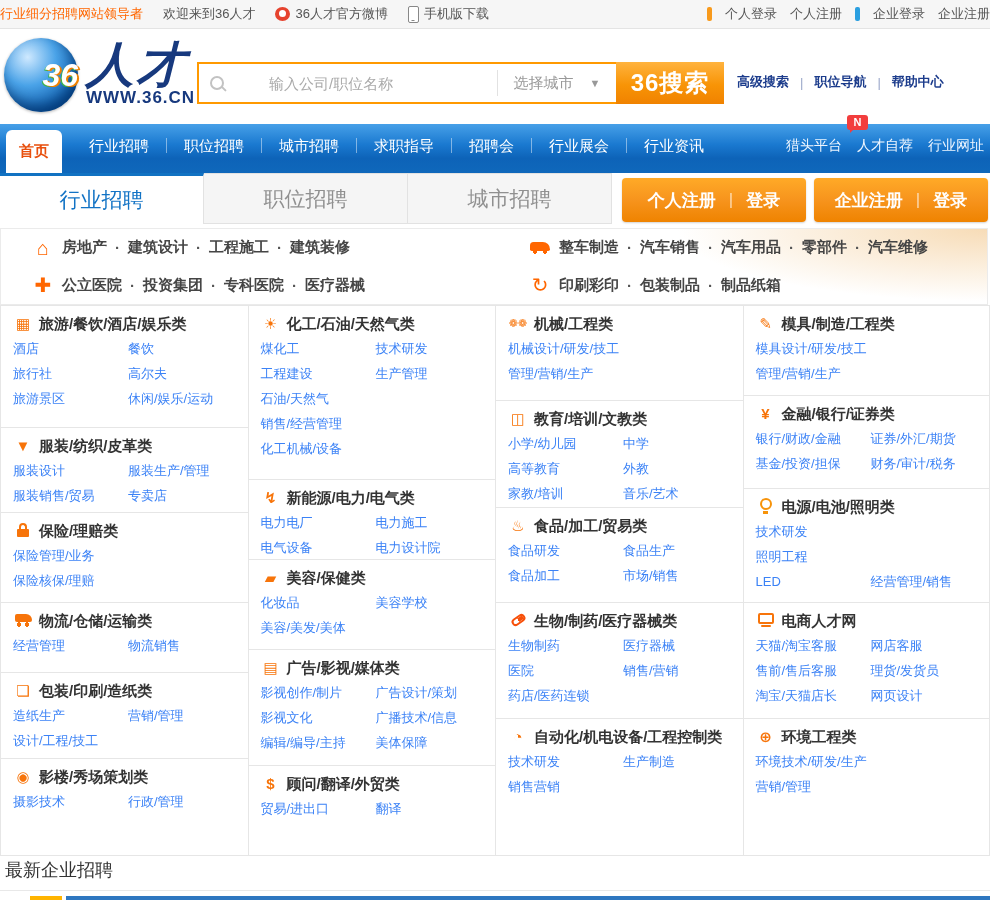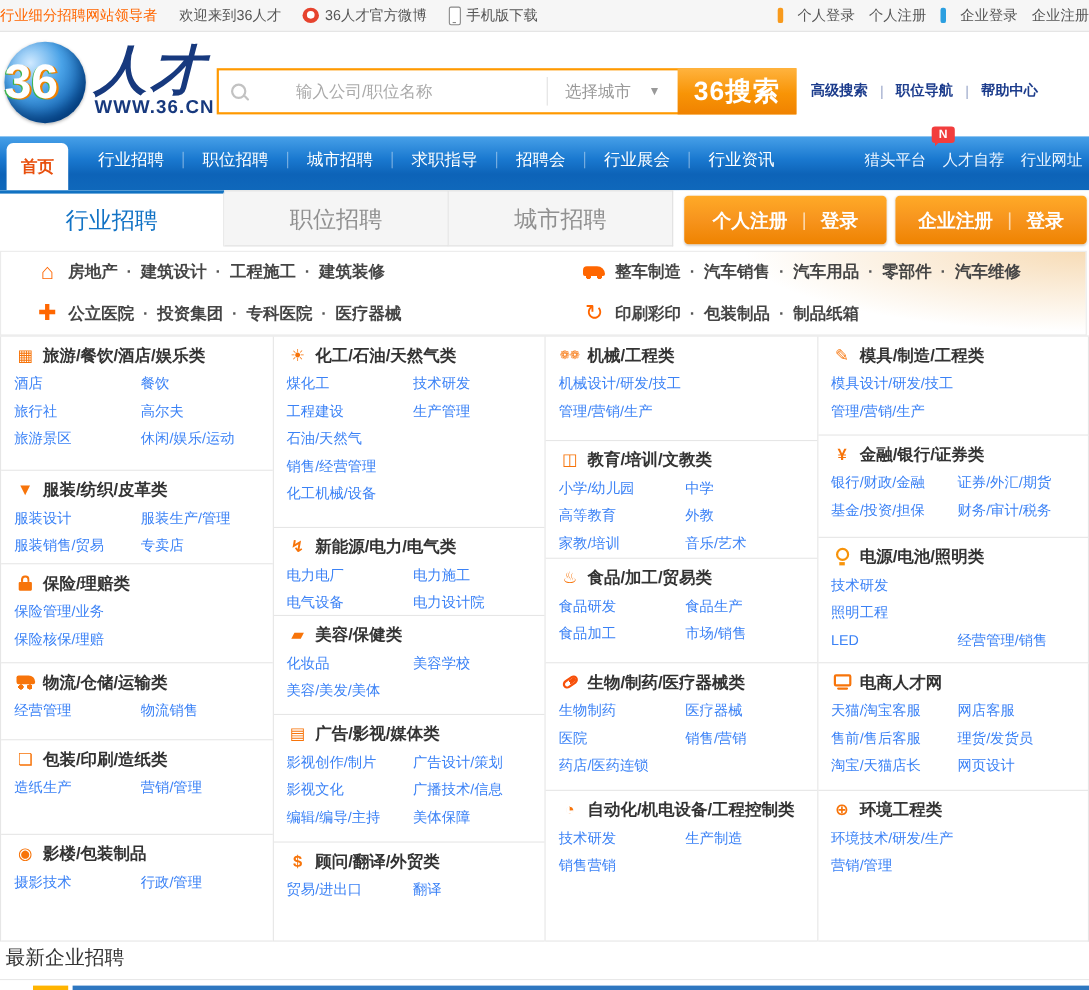--- a/index.html
+++ b/index.html
@@ -23,22 +23,22 @@
   .marker{width:5px;height:14px;border-radius:2px;display:inline-block;}
   .marker.orange{background:#f89a1c;}
   .marker.blue{background:#2b9fe0;}
 
   
   .header{position:absolute;top:30px;left:0;right:0;height:94px;background:#fff;}
   .logo{position:absolute;left:4px;top:8px;display:flex;align-items:center;gap:8px;}
   .logo-ball{width:74px;height:74px;border-radius:50%;
       background:radial-gradient(circle at 32% 26%,#cfe9ff 0%,#4aa3e8 38%,#0d5cab 75%,#063e78 100%);
       box-shadow:inset -4px -7px 12px rgba(0,40,90,.55),0 1px 3px rgba(0,0,0,.3);
-      display:flex;align-items:center;justify-content:flex-start;color:#fff;font-size:44px;
-      font-weight:bold;text-shadow:2px 1px 0 #f08200,-1px 1px 0 #3cb44a;}
+      display:flex;align-items:center;justify-content:flex-end;color:#fff;font-size:32px;
+      font-weight:bold;font-style:italic;text-shadow:2px 1px 0 #f08200,-1px 1px 0 #3cb44a;}
   .logo-name{font-size:48px;font-weight:bold;font-style:italic;color:#17397e;line-height:46px;letter-spacing:3px;}
   .logo-url{font-size:17px;font-weight:bold;color:#17397e;letter-spacing:1px;}
   .searchbox{position:absolute;left:197px;top:32px;width:523px;height:38px;border:2px solid #ff9900;
              display:flex;align-items:center;background:#fff;box-sizing:content-box;}
   .ic-mag{width:10px;height:10px;border:2px solid #c2c2c2;border-radius:50%;position:relative;margin-left:11px;flex-shrink:0;}
   .ic-mag::after{content:'';position:absolute;width:6px;height:2px;background:#c2c2c2;transform:rotate(45deg);
                  right:-5px;bottom:-2px;border-radius:1px;}
   .search-input{flex:1;border:none;outline:none;font-size:15px;color:#666;padding:0 8px;height:100%;min-width:0;
                 font-family:inherit;background:transparent;margin-left:37px;}
   .search-input::placeholder{color:#aaa;}
@@ -323,25 +323,28 @@
         </div>
         <div class="gcell" style="height: 86px;">
           <div class="cat-title">
             <span class="ic">❏</span>
             <span>包装/印刷/造纸类</span>
           </div>
           <div class="cat-row">
             <a class="li">造纸生产</a>
             <a>营销/管理</a>
           </div>
+          <div class="cat-row">
+            <a>设计/工程/技工</a>
+          </div>
         </div>
         <div class="gcell" style="height: 97px;">
           <div class="cat-title">
             <span class="ic">◉</span>
-            <span>影楼/包装制品</span>
+            <span>影楼/秀场策划类</span>
           </div>
           <div class="cat-row">
             <a class="li">摄影技术</a>
             <a>行政/管理</a>
           </div>
         </div>
       </div>
       <div class="gcol">
         <div class="gcell" style="height: 174px;">
           <div class="cat-title">

